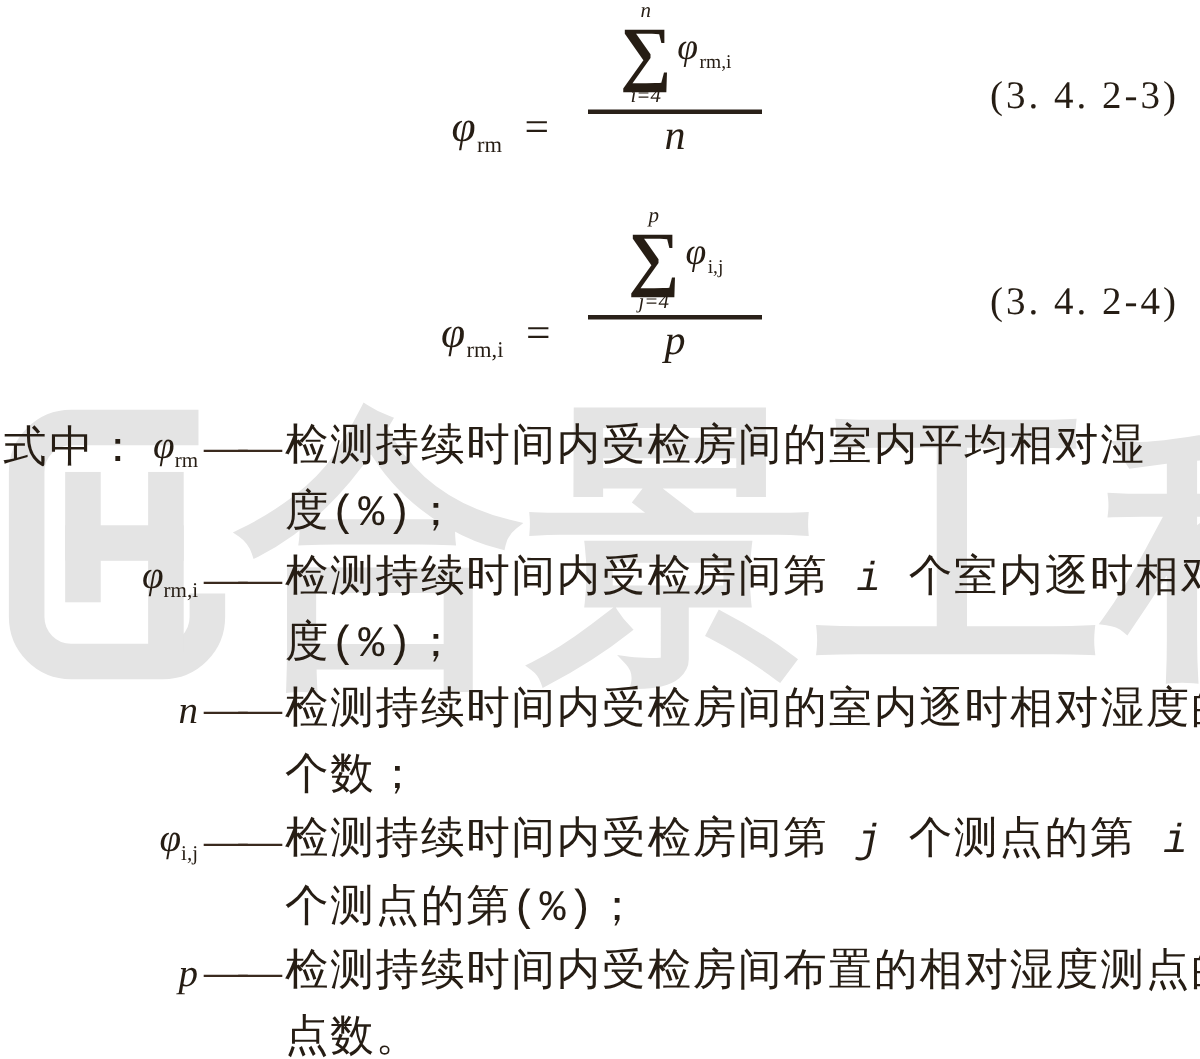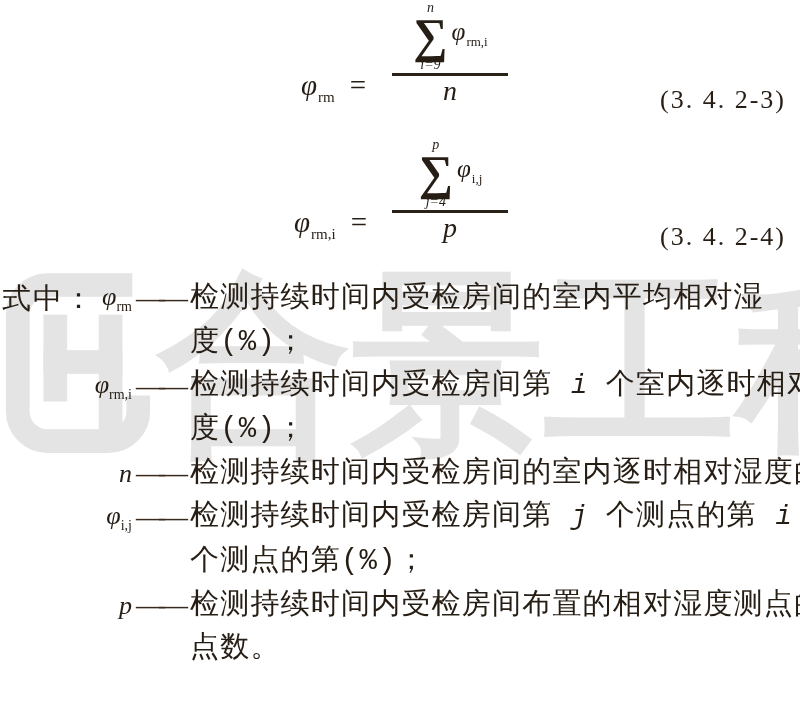--- a/index.html
+++ b/index.html
@@ -43,21 +43,21 @@
   .lim-top,.lim-bot{
     font-size:14px;font-style:italic;line-height:13px;letter-spacing:0;
   }
   .sigma{font-size:48px;line-height:44px;font-weight:bold;}
   .term{font-size:25px;font-style:italic;margin-left:4px;position:relative;top:-4px;white-space:nowrap;}
   .term sub{font-size:13px;top:6px;}
   .frac-bar{width:100%;border-top:3px solid #2a2119;margin:2px 0 1px;}
   .den{font-size:28px;font-style:italic;line-height:28px;}
   .eq-no{
     position:absolute;right:14px;top:49px;
-    font-size:26px;letter-spacing:2px;white-space:nowrap;margin-top:36px;
+    font-size:26px;letter-spacing:2px;white-space:nowrap;
   }
   
   .defs{position:absolute;top:277px;left:0;width:800px;}
   .def-row{
     display:flex;align-items:center;
     height:43.8px;line-height:43.8px;white-space:nowrap;
   }
   .def-lead{position:absolute;left:2px;font-size:29px;letter-spacing:2px;}
   .def-sym{
     flex:0 0 132px;text-align:right;
@@ -95,21 +95,21 @@
 
 <div class="content">
 
   <div class="formula" id="f1">
     <span class="lhs"><i>φ</i><sub>rm</sub><span class="eq-sign">=</span></span>
     <span class="frac">
       <span class="num">
         <span class="sigma-stack">
           <span class="lim-top">n</span>
           <span class="sigma">∑</span>
-          <span class="lim-bot">i=9</span>
+          <span class="lim-bot">i=4</span>
         </span>
         <span class="term"><i>φ</i><sub>rm,i</sub></span>
       </span>
       <span class="frac-bar"></span>
       <span class="den">n</span>
     </span>
     <span class="eq-no">(3. 4. 2-3)</span>
   </div>
 
   <div class="formula" id="f2">
@@ -148,20 +148,23 @@
     </div>
     <div class="def-row def-cont">
       <span class="def-text">度(%)；</span>
     </div>
 
     <div class="def-row">
       <span class="def-sym"><i class="plain-var">n</i></span>
       <span class="def-dash">——</span>
       <span class="def-text"><span>检测持续时间内受检房间的室内逐时相对湿度的</span></span>
     </div>
+    <div class="def-row def-cont">
+      <span class="def-text">个数；</span>
+    </div>
 
     <div class="def-row">
       <span class="def-sym"><i>φ</i><sub>i,j</sub></span>
       <span class="def-dash">——</span>
       <span class="def-text"><span>检测持续时间内受检房间第 </span><span class="var">j</span><span> 个测点的第 </span><span class="var">i</span><span> 个相</span></span>
     </div>
     <div class="def-row def-cont">
       <span class="def-text">个测点的第(%)；</span>
     </div>
 

